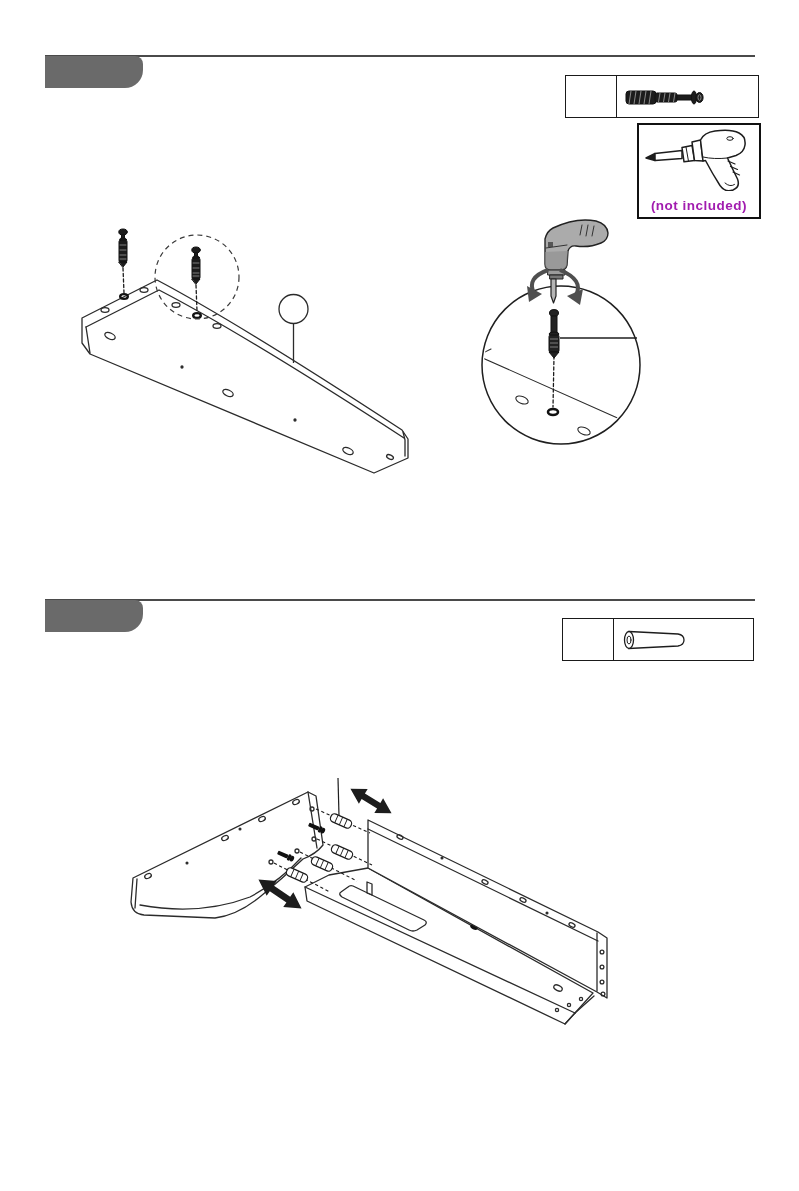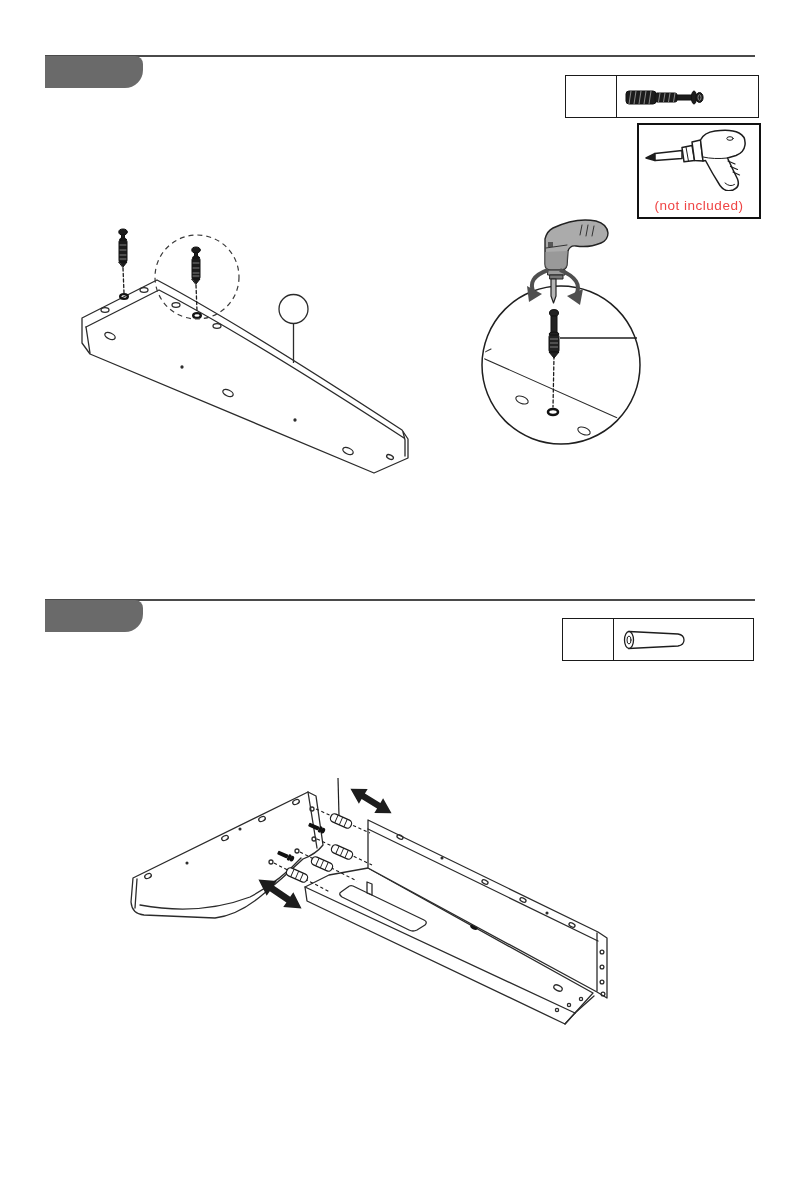--- a/index.html
+++ b/index.html
@@ -10,21 +10,21 @@
   .abs{position:absolute;}
   .rule{background:#4a4a4a;height:2.4px;}
   .badge{
     background:#6a6a6a;width:98px;height:32px;
     border-radius:0 8px 18px 0;color:#fff;font-size:18px;line-height:32px;text-align:center;
   }
   .partsbox{border:1.6px solid #1a1a1a;background:#fff;display:flex;}
   .partsbox .qty{width:50px;border-right:1.4px solid #1a1a1a;display:flex;align-items:center;justify-content:center;font-size:13px;}
   .partsbox .art{flex:1;display:flex;align-items:center;padding-left:6px;}
   .toolbox{border:2px solid #111;background:#fff;}
-  .toolbox .label{position:absolute;left:0;right:0;bottom:4px;text-align:center;font-size:13.5px;letter-spacing:0.5px;color:#ef4444;}
+  .toolbox .label{position:absolute;left:0;right:0;bottom:4px;text-align:center;font-size:13.5px;letter-spacing:0.5px;color:#a21caf;font-weight:bold;}
   svg{display:block;}
 </style>
 </head>
 <body>
 
 <div id="page">
 
   <div class="abs rule" style="left:45px;top:55px;width:710px;"></div>
   <div class="abs badge" style="left:45px;top:56px;">
     <span></span>

